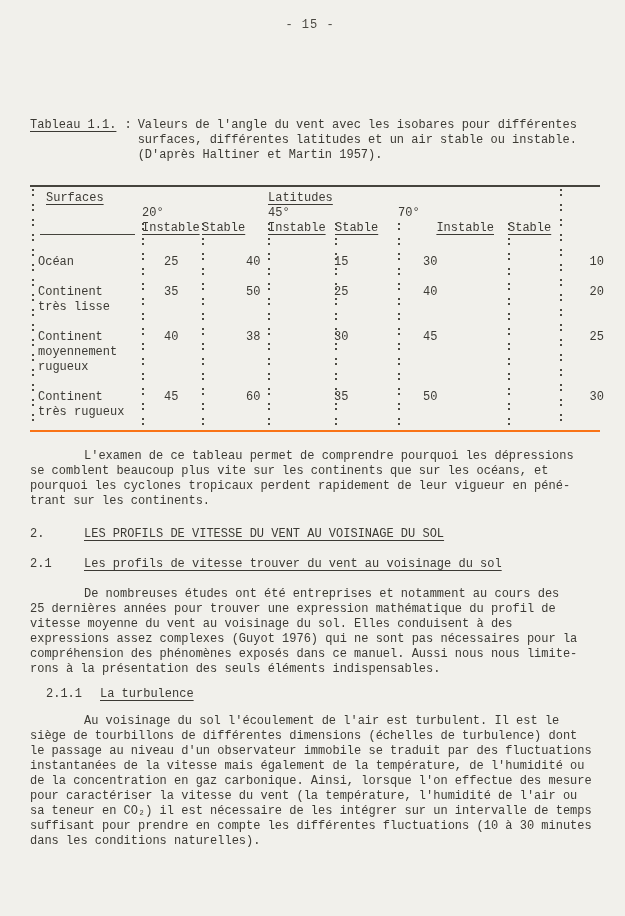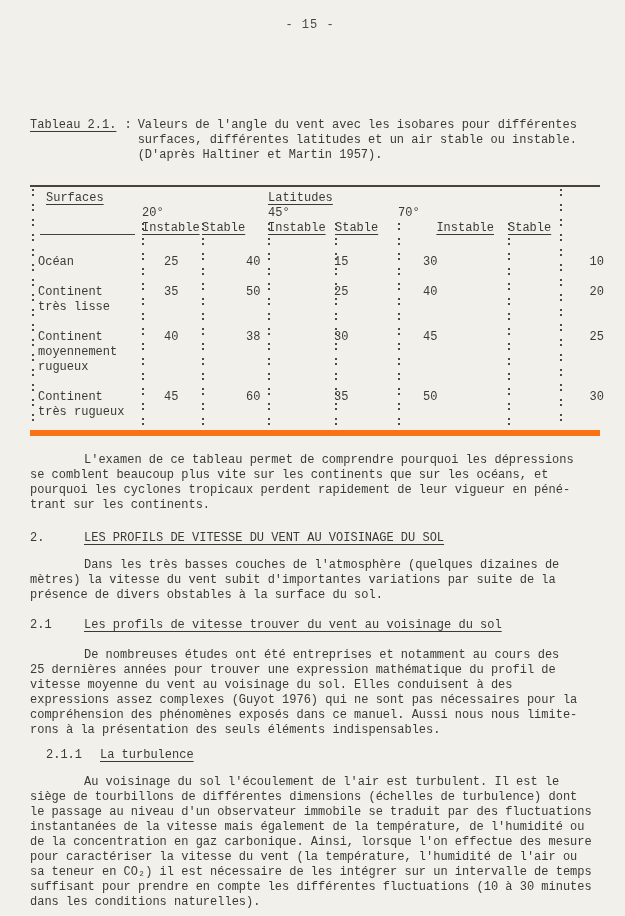--- a/index.html
+++ b/index.html
@@ -18,21 +18,21 @@
   .caption{display:flex;margin-top:85px;width:584px;}
   .cap-label{flex:0 0 auto;text-decoration:underline;text-underline-offset:3px;}
   .cap-sep{flex:0 0 auto;padding:0 6px 0 8px;}
   .cap-text{white-space:pre-line;}
 
   
   .ttable{
     position:relative;
     width:570px;margin-top:22px;
     border-top:2px solid #45433c;
-    border-bottom:6px solid #f97316;
+    border-bottom:2px solid #f97316;
     padding:4px 0 0 0;
   }
   .vsep{position:absolute;width:2px;top:2px;bottom:2px;
     background:repeating-linear-gradient(to bottom,#4d4b44 0 2px,transparent 2px 5px,#4d4b44 5px 7px,transparent 7px 15px);}
   .vsep.inner{top:36px;}
   .thead1,.thead2{display:grid;grid-template-columns:112px 126px 130px 202px;}
   .tgrid{display:grid;grid-template-columns:112px 60px 66px 67px 63px 110px 52px 40px;}
   .tc{text-align:left;}
   .tc.right{text-align:right;padding-right:14px;}
   .tlabel{padding:0 4px 0 8px;}
@@ -57,21 +57,21 @@
   .sec-title{text-decoration:underline;text-underline-offset:3px;}
 </style>
 </head>
 <body>
 
 <div class="page">
 
   <div class="pagenum">- 15 -</div>
 
   <div class="caption">
-    <span class="cap-label">Tableau 2.1.</span>
+    <span class="cap-label">Tableau 1.1.</span>
     <span class="cap-sep">:</span>
     <div class="cap-text">Valeurs de l'angle du vent avec les isobares pour différentes
 surfaces, différentes latitudes et un air stable ou instable.
 (D'après Haltiner et Martin 1957).</div>
   </div>
 
   <div class="ttable">
 
     <div class="vsep" style="left:2px"></div>
     <div class="vsep inner" style="left:112px"></div>
@@ -155,23 +155,20 @@
   <div class="para p1">L'examen de ce tableau permet de comprendre pourquoi les dépressions
 se comblent beaucoup plus vite sur les continents que sur les océans, et
 pourquoi les cyclones tropicaux perdent rapidement de leur vigueur en péné-
 trant sur les continents.</div>
 
   <div class="sechead h2">
     <span class="sec-num">2.</span>
     <span class="sec-title">LES PROFILS DE VITESSE DU VENT AU VOISINAGE DU SOL</span>
   </div>
 
-  <div class="para p2">Dans les très basses couches de l'atmosphère (quelques dizaines de
-mètres) la vitesse du vent subit d'importantes variations par suite de la
-présence de divers obstables à la surface du sol.</div>
 
   <div class="sechead h21">
     <span class="sec-num">2.1</span>
     <span class="sec-title">Les profils de vitesse trouver du vent au voisinage du sol</span>
   </div>
 
   <div class="para p3">De nombreuses études ont été entreprises et notamment au cours des
 25 dernières années pour trouver une expression mathématique du profil de
 vitesse moyenne du vent au voisinage du sol.  Elles conduisent à des
 expressions assez complexes (Guyot 1976) qui ne sont pas nécessaires pour la

